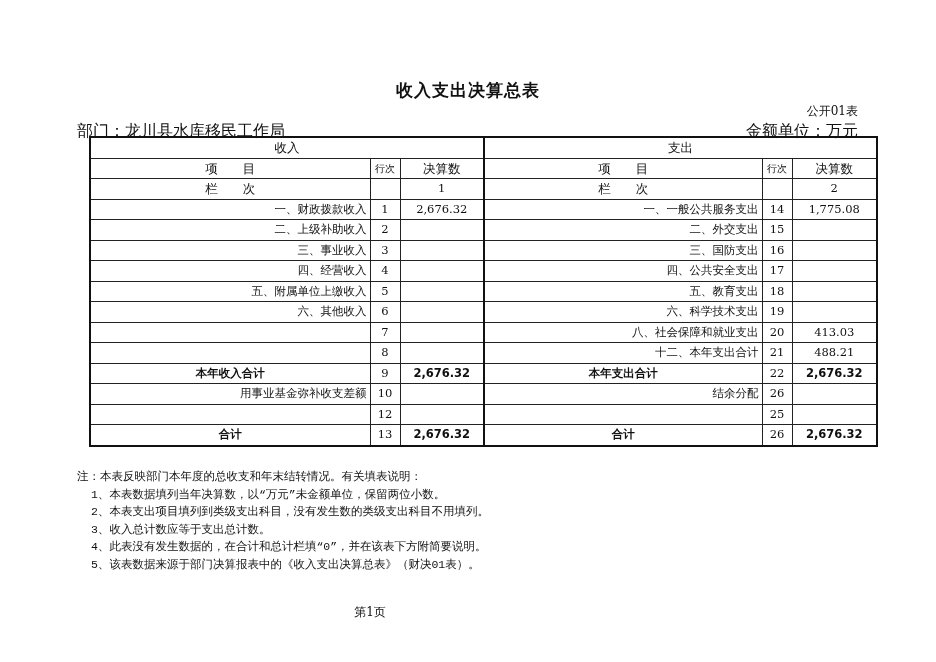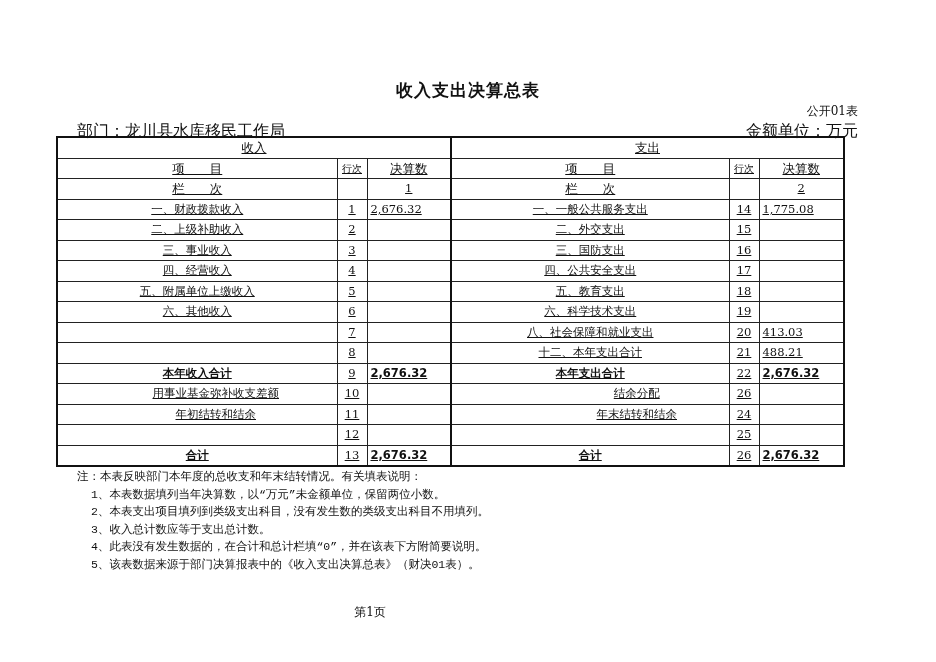--- a/index.html
+++ b/index.html
@@ -3,28 +3,28 @@
 <meta charset="utf-8">
 <style>
   html, body { margin:0; padding:0; background:#ffffff; }
   body { width:936px; height:662px; position:relative; overflow:hidden;
          font-family:"DejaVu Serif","Liberation Serif",serif; color:#111; }
   .title { position:absolute; left:0; width:936px; top:79px; text-align:center;
            font-size:17px; font-weight:bold; letter-spacing:1px; }
   .form-no { position:absolute; right:78px; top:103px; font-size:12px; }
   .dept { position:absolute; left:77px; top:121px; font-size:16px; }
   .unit { position:absolute; right:78px; top:121px; font-size:16px; }
-  table.main { position:absolute; left:56px; top:136px; border-collapse:collapse;
-               table-layout:fixed; width:787px; font-size:11.5px;text-decoration:underline; }
+  table.main { position:absolute; left:89px; top:136px; border-collapse:collapse;
+               table-layout:fixed; width:787px; font-size:11.5px; }
   table.main td { border:1px solid #222; height:19.5px; padding:0 3px;
                   white-space:nowrap; overflow:hidden; line-height:19px; }
   table.main { border:2px solid #111; }
   .c { text-align:center; }
-  .r { text-align:left; }
-  .l { text-align:center; }
+  .r { text-align:center; }
+  .l { text-align:right; }
   .b { font-weight:bold; font-family:"DejaVu Sans","Liberation Sans",sans-serif; }
   .ind { padding-left:40px !important; }
   .ind2 { padding-left:96px !important; }
   .mid { border-left:2px solid #111 !important; }
   .thick-top td { border-top:2px solid #111; }
   .small { font-size:10px; }
   .hdr { font-size:12.5px; }
   .notes { position:absolute; left:77px; top:468px; font-size:11.5px; line-height:17.5px;font-family:Liberation Mono, monospace; }
   .notes .n { padding-left:14px; }
   .pageno { position:absolute; left:0; width:740px; top:604px; text-align:center; font-size:12px; }
@@ -142,28 +142,20 @@
   </tr>
   <tr>
     <td class="l ind">用事业基金弥补收支差额</td>
     <td class="c">10</td>
     <td class="r"></td>
     <td class="l ind2 mid">结余分配</td>
     <td class="c">26</td>
     <td class="r"></td>
   </tr>
   <tr>
-    <td class="l ind">年初结转和结余</td>
-    <td class="c">11</td>
-    <td class="r"></td>
-    <td class="l ind2 mid">年末结转和结余</td>
-    <td class="c">24</td>
-    <td class="r"></td>
-  </tr>
-  <tr>
     <td class="l"></td>
     <td class="c">12</td>
     <td class="r"></td>
     <td class="l mid"></td>
     <td class="c">25</td>
     <td class="r"></td>
   </tr>
   <tr>
     <td class="c b">合计</td>
     <td class="c">13</td>

